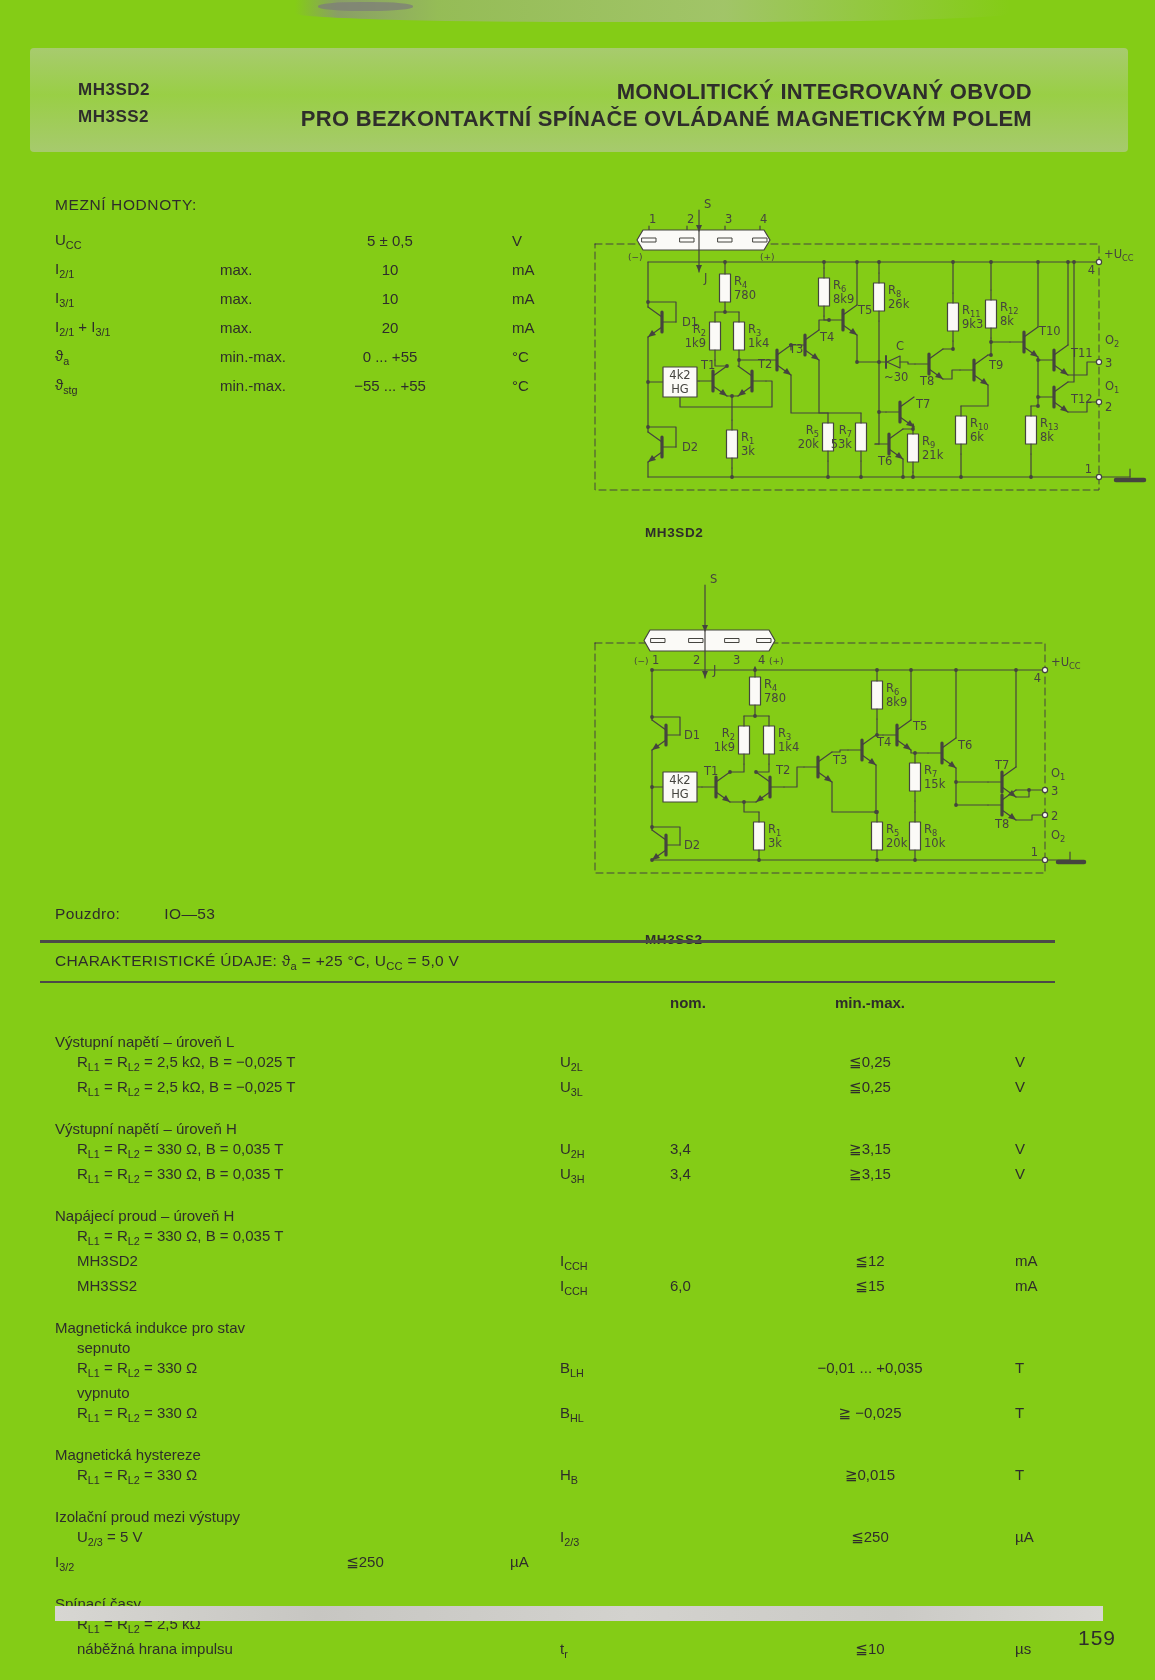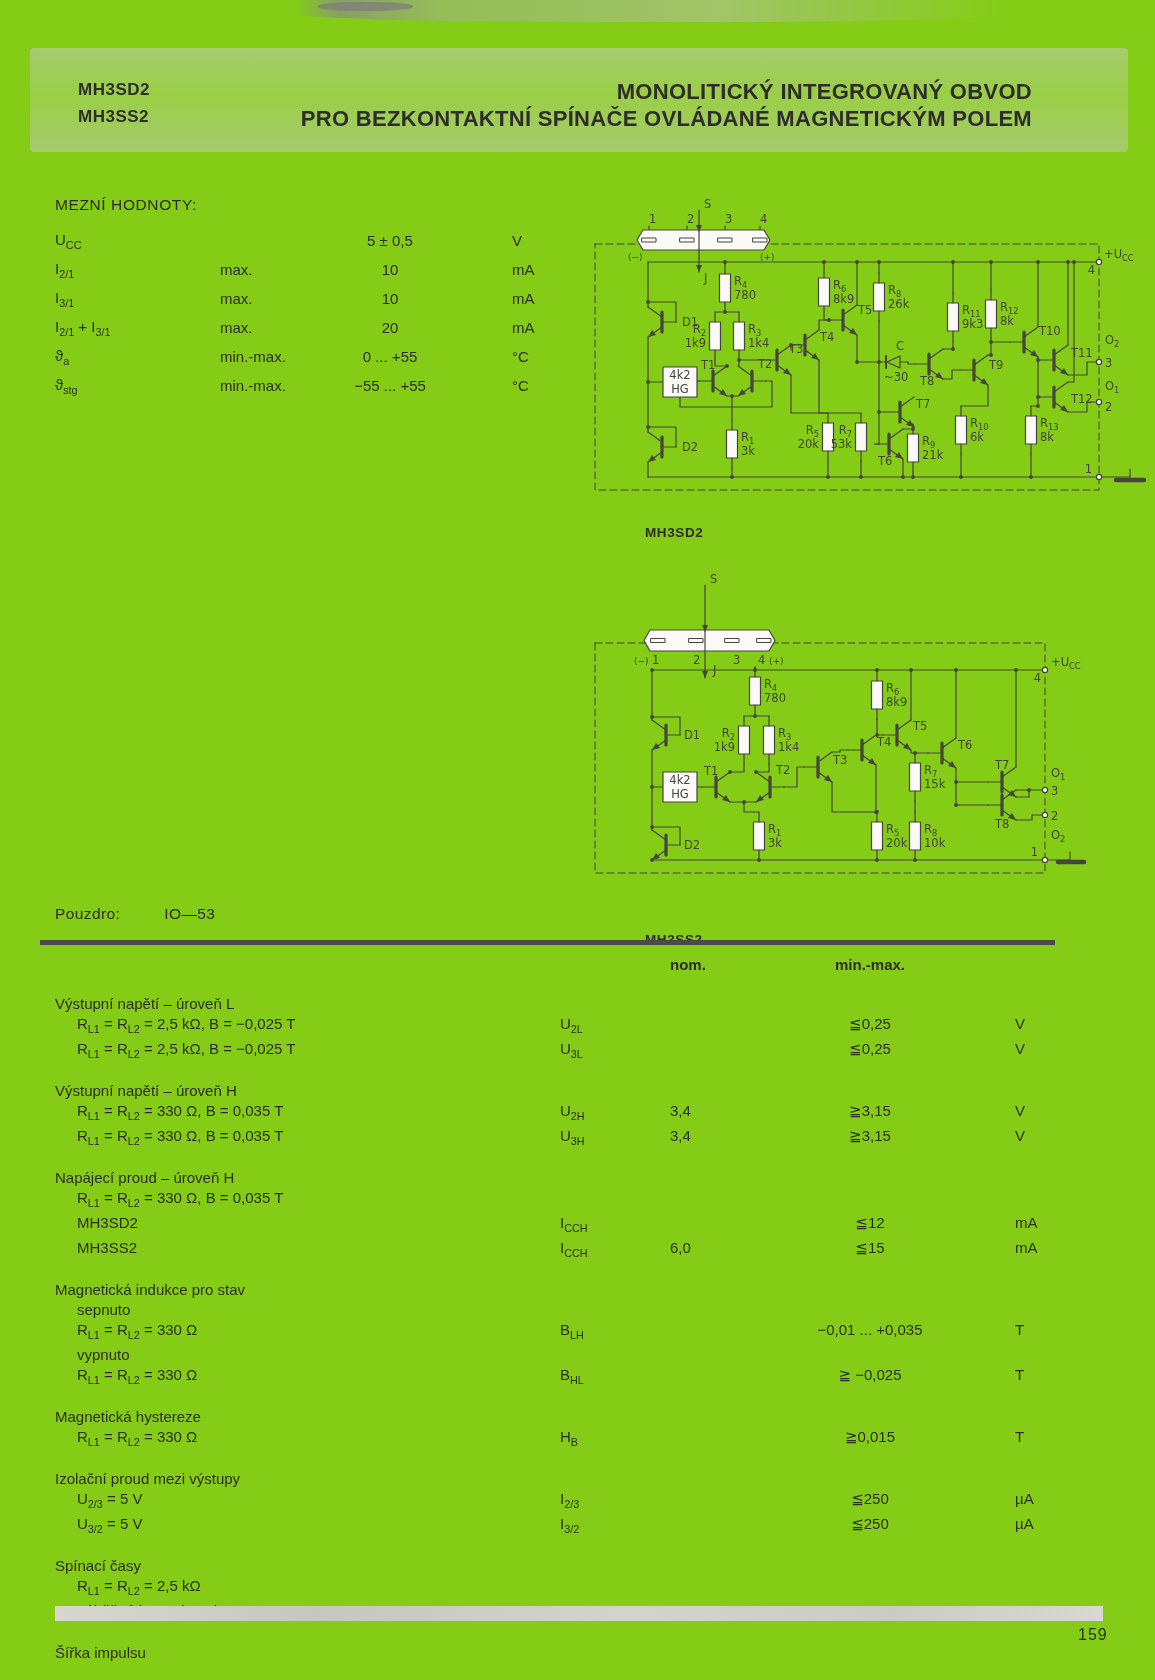--- a/index.html
+++ b/index.html
@@ -41,21 +41,21 @@
   .ct-body{padding-left:15px}
   .ct-line{display:flex;line-height:20px}
   .ct-head{font-weight:bold;padding-top:10px;padding-bottom:2px}
   .ct-desc{width:505px}
   .ind{padding-left:22px;box-sizing:border-box}
   .ct-sym{width:110px}
   .ct-nom{width:100px;text-align:left}
   .ct-mm{width:200px;text-align:center}
   .ct-unit{width:85px;padding-left:45px;box-sizing:border-box}
   .ct-title{margin-top:17px;line-height:20px}
-  .pagenum{position:absolute;left:1078px;top:1626px;font-size:16px;letter-spacing:1px}
+  .pagenum{position:absolute;left:1078px;top:1626px;font-size:21px;letter-spacing:1px}
   sub{font-size:.72em}
 </style>
 </head>
 <body>
 
 <div class="page">
 
   <div class="smudge-a"></div>
   <div class="smudge-b"></div>
   <div class="band-header"></div>
@@ -596,20 +596,21 @@
       </g>
     </svg>
   <div class="cap2">MH3SS2</div>
 
   <div class="pouzdro">
     <span>Pouzdro:</span><span class="pz-val">IO—53</span>
   </div>
 
   <div class="char">
     <div class="rule"></div>
+    <div class="char-heading">CHARAKTERISTICKÉ ÚDAJE: ϑ<sub>a</sub> = +25 °C, U<sub>CC</sub> = 5,0 V</div>
     <div class="rule2"></div>
     <div class="ct-body">
       <div class="ct-line ct-head">
         <span class="ct-desc"></span>
         <span class="ct-sym"></span>
         <span class="ct-nom">nom.</span>
         <span class="ct-mm">min.-max.</span>
         <span class="ct-unit"></span>
       </div>
     <div class="ct-title">Výstupní napětí – úroveň L</div>
@@ -691,21 +692,20 @@
         </div>
         <div class="ct-title">Izolační proud mezi výstupy</div>
         <div class="ct-line">
           <span class="ct-desc ind">U<sub>2/3</sub> = 5 V</span>
           <span class="ct-sym">I<sub>2/3</sub></span>
           <span class="ct-nom"></span>
           <span class="ct-mm">≦250</span>
           <span class="ct-unit">µA</span>
         </div>
         <div class="ct-line">
-          <span class="ct-desc ind">U<sub>3/2</sub> = 5 V</span>
           <span class="ct-sym">I<sub>3/2</sub></span>
           <span class="ct-nom"></span>
           <span class="ct-mm">≦250</span>
           <span class="ct-unit">µA</span>
         </div>
         <div class="ct-title">Spínací časy</div>
         <div class="ct-line">
           <span class="ct-desc ind">R<sub>L1</sub> = R<sub>L2</sub> = 2,5 kΩ</span>
         </div>
         <div class="ct-line">

